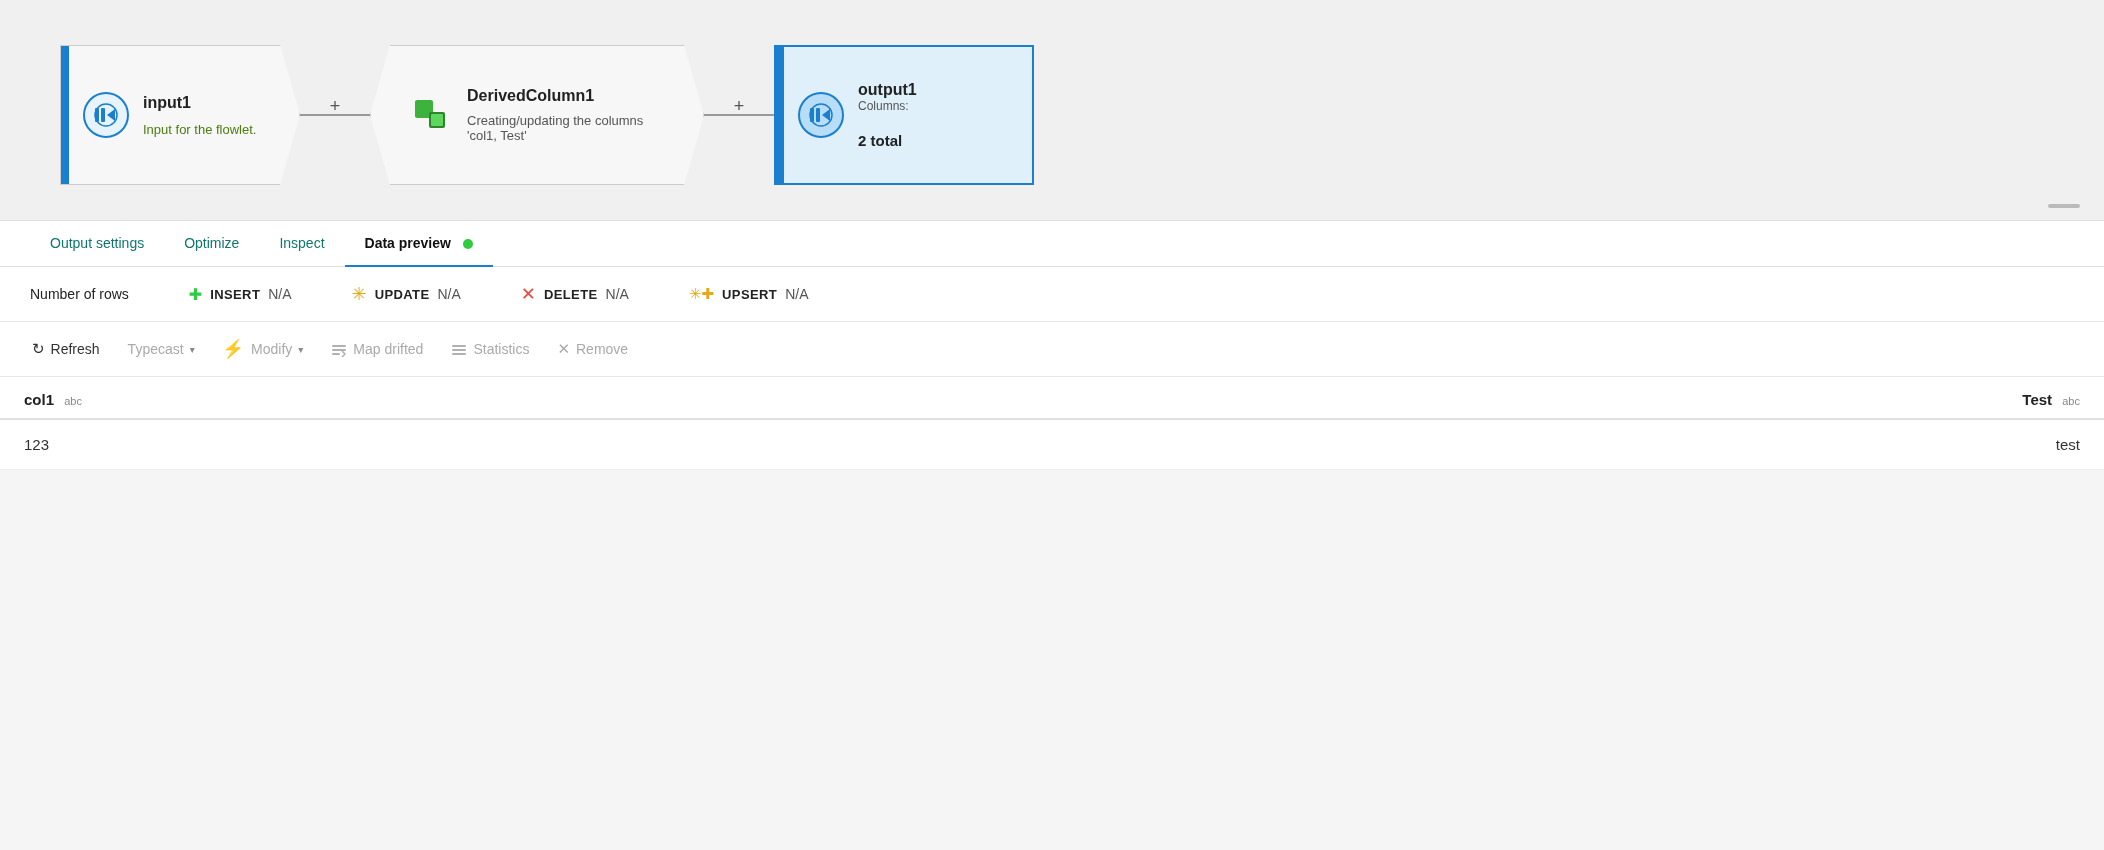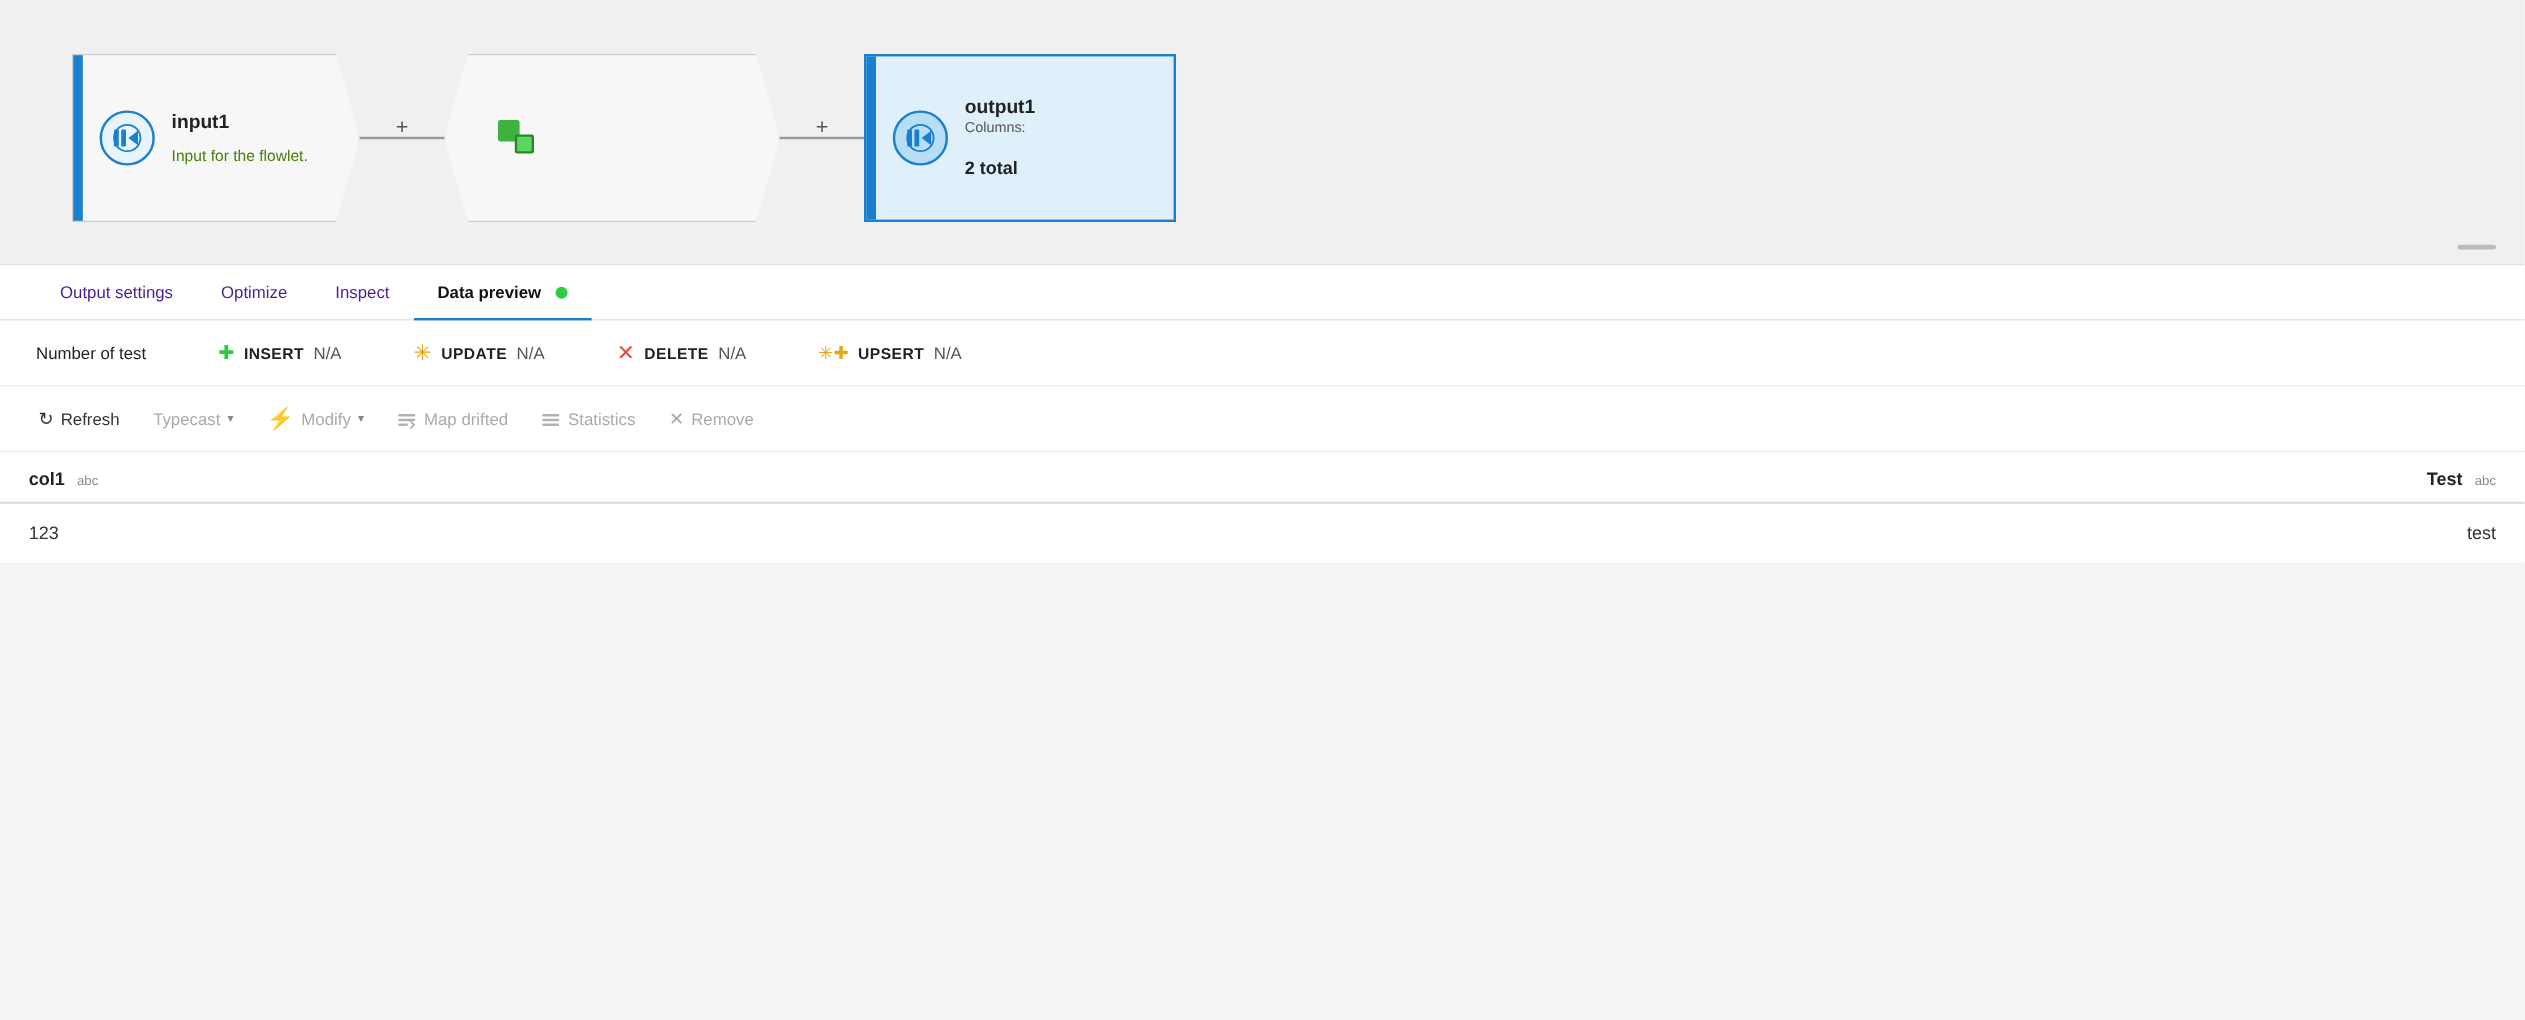--- a/index.html
+++ b/index.html
@@ -31,21 +31,21 @@
     .tabs-row {
       display: flex;
       align-items: center;
       padding: 0 30px;
       border-bottom: 1px solid #e0e0e0;
     }
 
     .tab {
       padding: 14px 20px;
       font-size: 14px;
-      color: #4c1d95;
+      color: #0f766e;
       cursor: pointer;
       border-bottom: 2px solid transparent;
       margin-bottom: -1px;
       white-space: nowrap;
     }
 
     .tab.active {
       color: #111;
       font-weight: 700;
       border-bottom: 2px solid #1a7fce;
@@ -216,20 +216,24 @@
     <div style="display:flex; align-items:center; background:#f7f7f7; border:1px solid #ccc; min-height:140px; min-width:280px; clip-path: polygon(20px 0, calc(100% - 20px) 0, 100% 50%, calc(100% - 20px) 100%, 20px 100%, 0 50%); padding:0 36px;">
       <div style="display:flex; align-items:center; padding:10px 14px 10px 0;">
         <div style="width:46px; height:46px; display:flex; align-items:center; justify-content:center;">
           <svg width="38" height="38" viewBox="0 0 38 38">
             <rect x="4" y="4" width="18" height="18" rx="2" fill="#3db33d"></rect>
             <rect x="18" y="16" width="16" height="16" rx="2" fill="#2d862d"></rect>
             <rect x="20" y="18" width="12" height="12" rx="1" fill="#5dd65d"></rect>
           </svg>
         </div>
       </div>
+      <div style="display:flex; flex-direction:column; justify-content:center;">
+        <div style="font-weight:600; font-size:16px; margin-bottom:8px;">DerivedColumn1</div>
+        <div style="font-size:13px; color:#555; max-width:200px;">Creating/updating the columns 'col1, Test'</div>
+      </div>
     </div>
   </div>
 
   <div class="arrow-connector" style="position:relative; width:70px; display:flex; align-items:center;">
     <div style="width:100%; height:2px; background:#999;"></div>
     <div style="position:absolute; left:50%; transform:translateX(-50%); top:-18px; font-size:18px; color:#555; cursor:pointer;">+</div>
   </div>
 
   <div class="node-wrapper">
     <div style="display:flex; align-items:stretch; background:#dff0fb; border:2px solid #1a7fce; min-height:140px; min-width:260px;">
@@ -262,21 +266,21 @@
     <div class="tab">Optimize</div>
     <div class="tab">Inspect</div>
     <div class="tab active">
       <span>Data preview</span>
       <span class="tab-dot"></span>
     </div>
   </div>
 
   <div class="stats-row">
     <div class="stats-item">
-      <span>Number of test</span>
+      <span>Number of rows</span>
     </div>
     <div class="stats-item">
       <span class="stats-icon insert-icon">✚</span>
       <span class="stats-op">INSERT</span>
       <span class="stats-val">N/A</span>
     </div>
     <div class="stats-item">
       <span class="stats-icon update-icon" style="font-size:18px;">✳</span>
       <span class="stats-op">UPDATE</span>
       <span class="stats-val">N/A</span>

